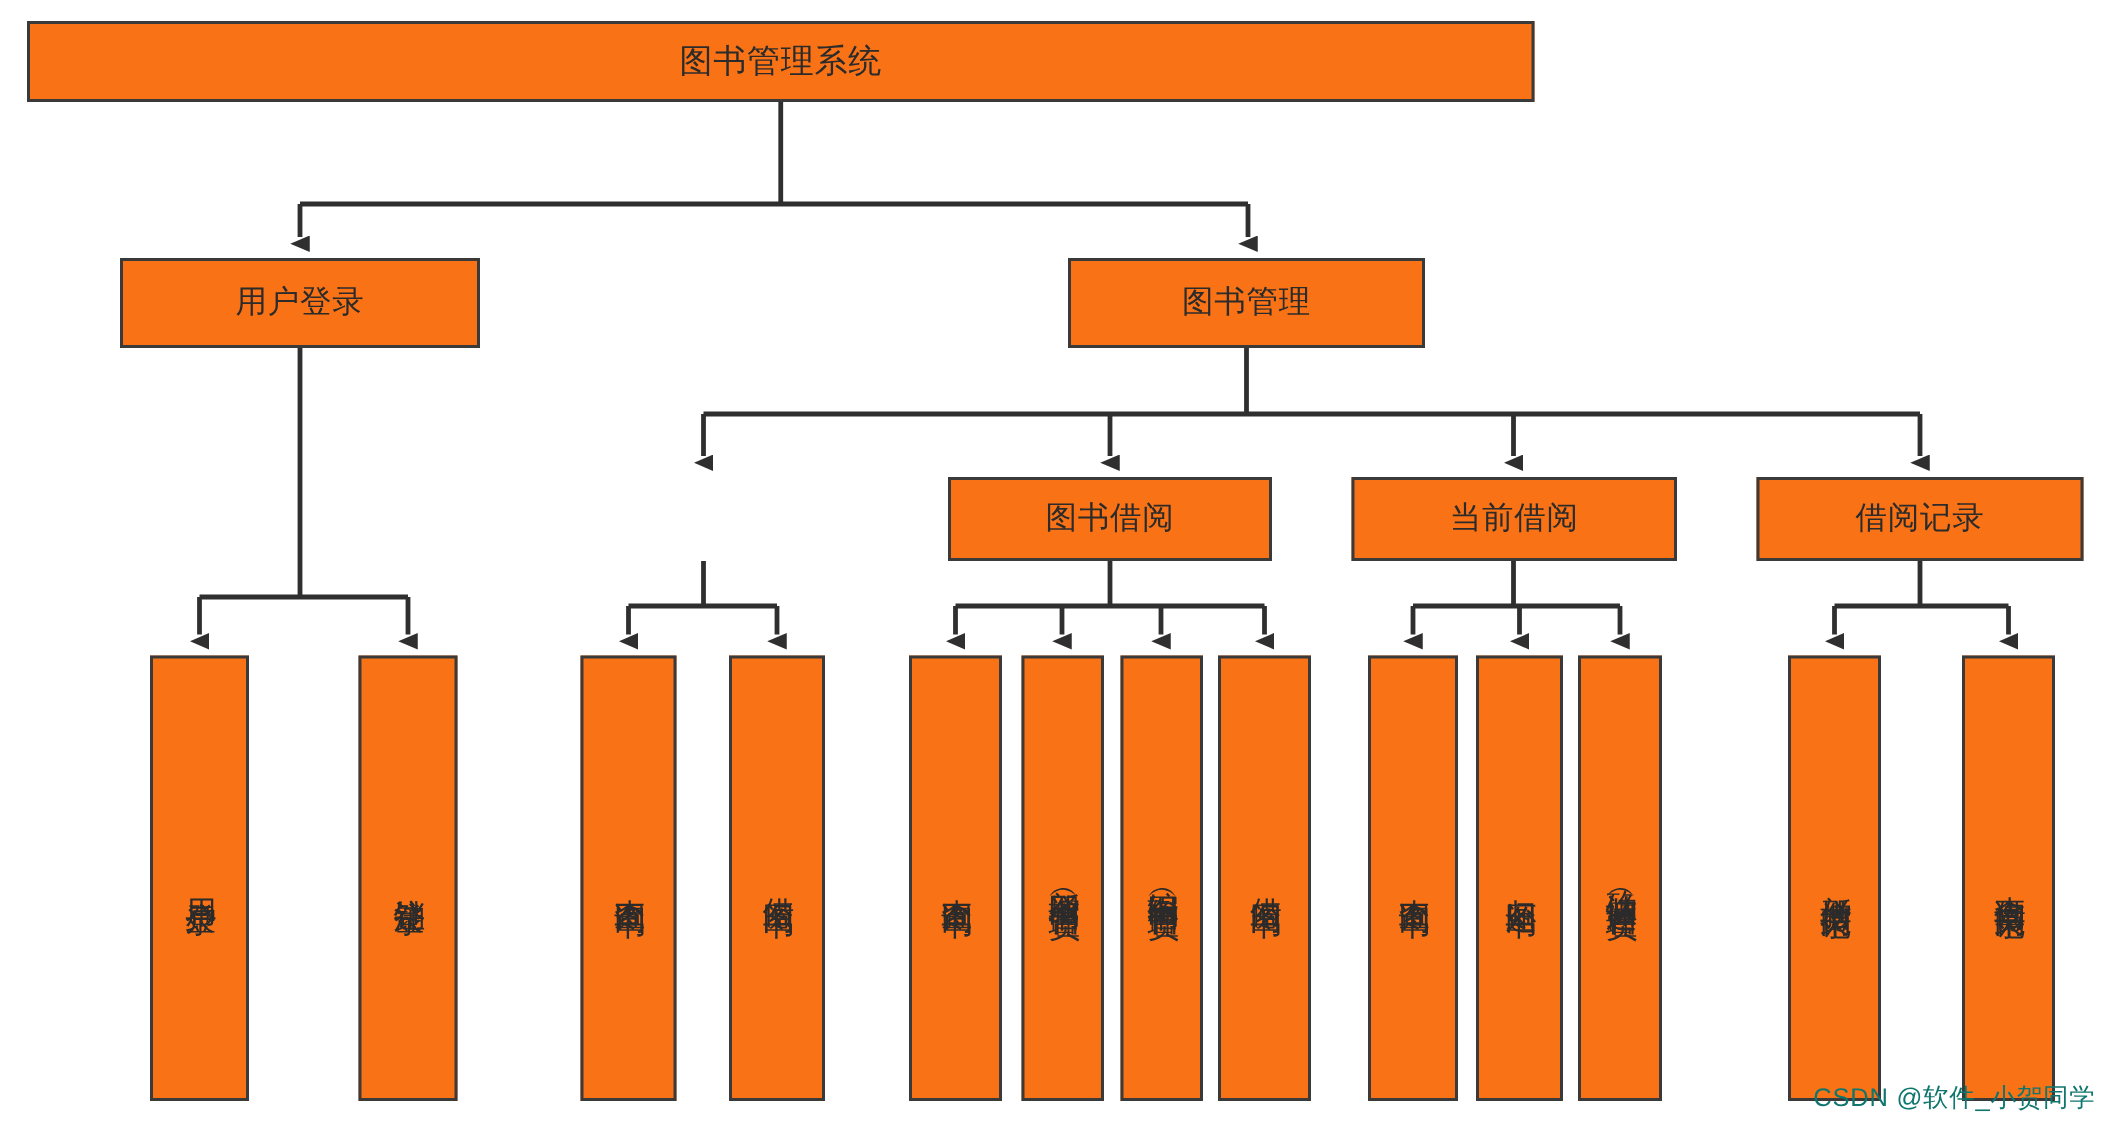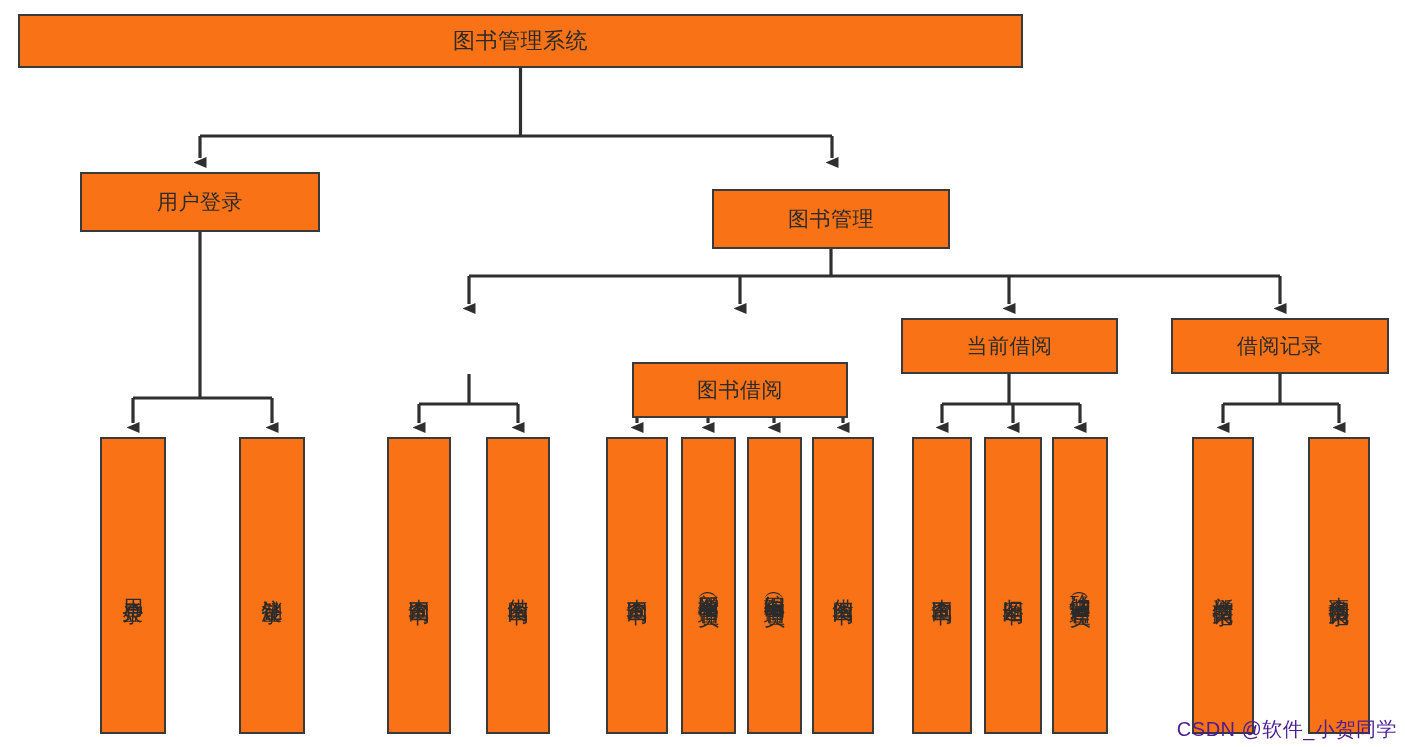--- a/index.html
+++ b/index.html
@@ -53,22 +53,22 @@
     font-size: 21px;
     line-height: 1.34;
     letter-spacing: 2px;
     white-space: nowrap;
     color: #2b2b2b;
   }
   .watermark {
     position: absolute;
     right: 8px;
     bottom: 4px;
-    font-size: 20px;
-    color: #4c1d95;
+    font-size: 17px;
+    color: #0f766e;
     letter-spacing: 0.5px;
     white-space: nowrap;
   }
 </style>
 </head>
 <body>
 
 <div id="canvas">
 
   <svg class="edges" viewBox="0 0 1405 747" xmlns="http://www.w3.org/2000/svg">
@@ -121,25 +121,25 @@
     </g>
   </svg>
 
   <div class="node horiz root" style="left:18px; top:14px; width:1005px; height:54px;">
     <span>图书管理系统</span>
   </div>
 
   <div class="node horiz" style="left:80px; top:172px; width:240px; height:60px;">
     <span>用户登录</span>
   </div>
-  <div class="node horiz" style="left:712px; top:172px; width:238px; height:60px;margin-top:17px;">
+  <div class="node horiz" style="left:712px; top:172px; width:238px; height:60px;">
     <span>图书管理</span>
   </div>
 
-  <div class="node horiz" style="left:632px; top:318px; width:216px; height:56px;margin-top:44px;">
+  <div class="node horiz" style="left:632px; top:318px; width:216px; height:56px;">
     <span>图书借阅</span>
   </div>
   <div class="node horiz" style="left:901px; top:318px; width:217px; height:56px;">
     <span>当前借阅</span>
   </div>
   <div class="node horiz" style="left:1171px; top:318px; width:218px; height:56px;">
     <span>借阅记录</span>
   </div>
 
   <div class="node vert" style="left:100px; top:437px; width:66px; height:297px;">

